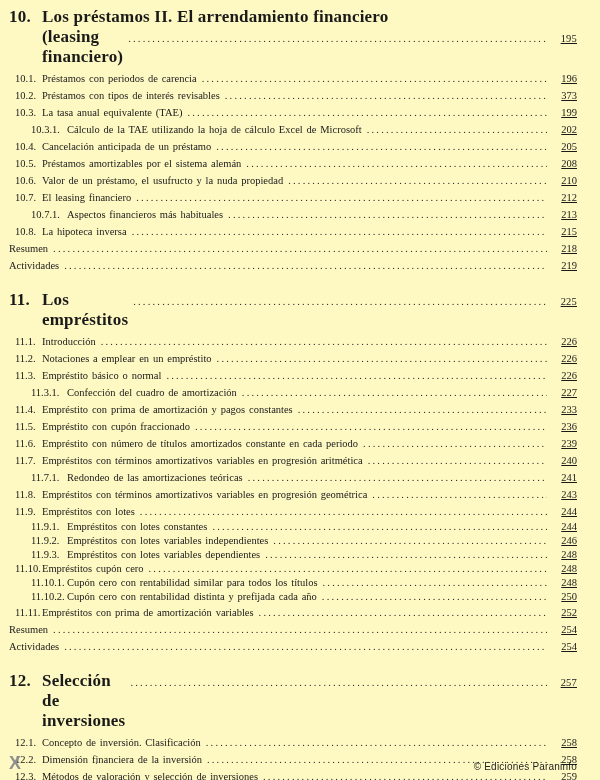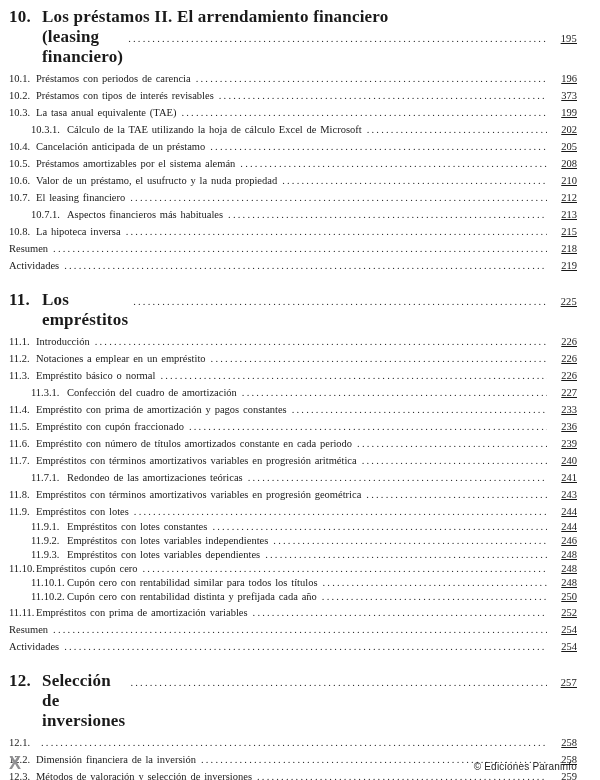--- a/index.html
+++ b/index.html
@@ -1,36 +1,36 @@
 <!DOCTYPE html>
 <html><head>
 <meta charset="utf-8">
 <style>
   html,body{margin:0;padding:0;background:#e8e8e6;}
   .page{
     position:relative;
     width:600px;height:780px;
-    background:#ffffff;
+    background:#fef9c3;
     color:#1a1a1a;
     font-family:"Liberation Serif", serif;
     box-sizing:border-box;
     padding:7px 23px 0 9px;
     overflow:hidden;
   }
   .row{display:flex;align-items:baseline;}
   
   .toc-section{margin:0;}
   .toc-section + .toc-section{margin-top:16px;}
   .chapter{font-weight:bold;font-size:17px;line-height:20px;letter-spacing:.2px;}
   .chnum,.chindent{display:inline-block;width:33px;flex:0 0 33px;}
   
   .entries{margin-top:3px;}
   .entry{font-size:10.5px;line-height:17px;word-spacing:1.2px;}
   .entry.compact{line-height:14px;justify-content:space-between;}
-  .lvl1{margin-left:0;}
+  .lvl1{margin-left:6px;}
   .lvl2{margin-left:22px;}
   .num{display:inline-block;margin-right:4px;white-space:nowrap;}
   .lvl1 .num{min-width:23px;}
   .lvl2 .num{min-width:32px;}
   .title{white-space:nowrap;}
   .leader{
     flex:1 1 auto;overflow:hidden;white-space:nowrap;
     letter-spacing:2.2px;margin:0 6px 0 5px;
     font-size:10.5px;font-weight:normal;color:#222;
     min-width:12px;
@@ -267,20 +267,21 @@
       <section class="toc-section">
         <div class="row chapter">
           <span class="chnum">12.</span>
           <span class="chtitle">Selección de inversiones</span>
           <span class="leader">............................................................................................................................................................................................................................</span>
           <span class="pg">257</span>
         </div>
         <div class="entries">
           <div class="row entry lvl1">
             <span class="num">12.1.</span>
+            <span class="title">Concepto de inversión. Clasificación</span>
             <span class="leader">............................................................................................................................................................................................................................</span>
             <span class="pg">258</span>
           </div>
           <div class="row entry lvl1">
             <span class="num">12.2.</span>
             <span class="title">Dimensión financiera de la inversión</span>
             <span class="leader">............................................................................................................................................................................................................................</span>
             <span class="pg">258</span>
           </div>
           <div class="row entry lvl1">

